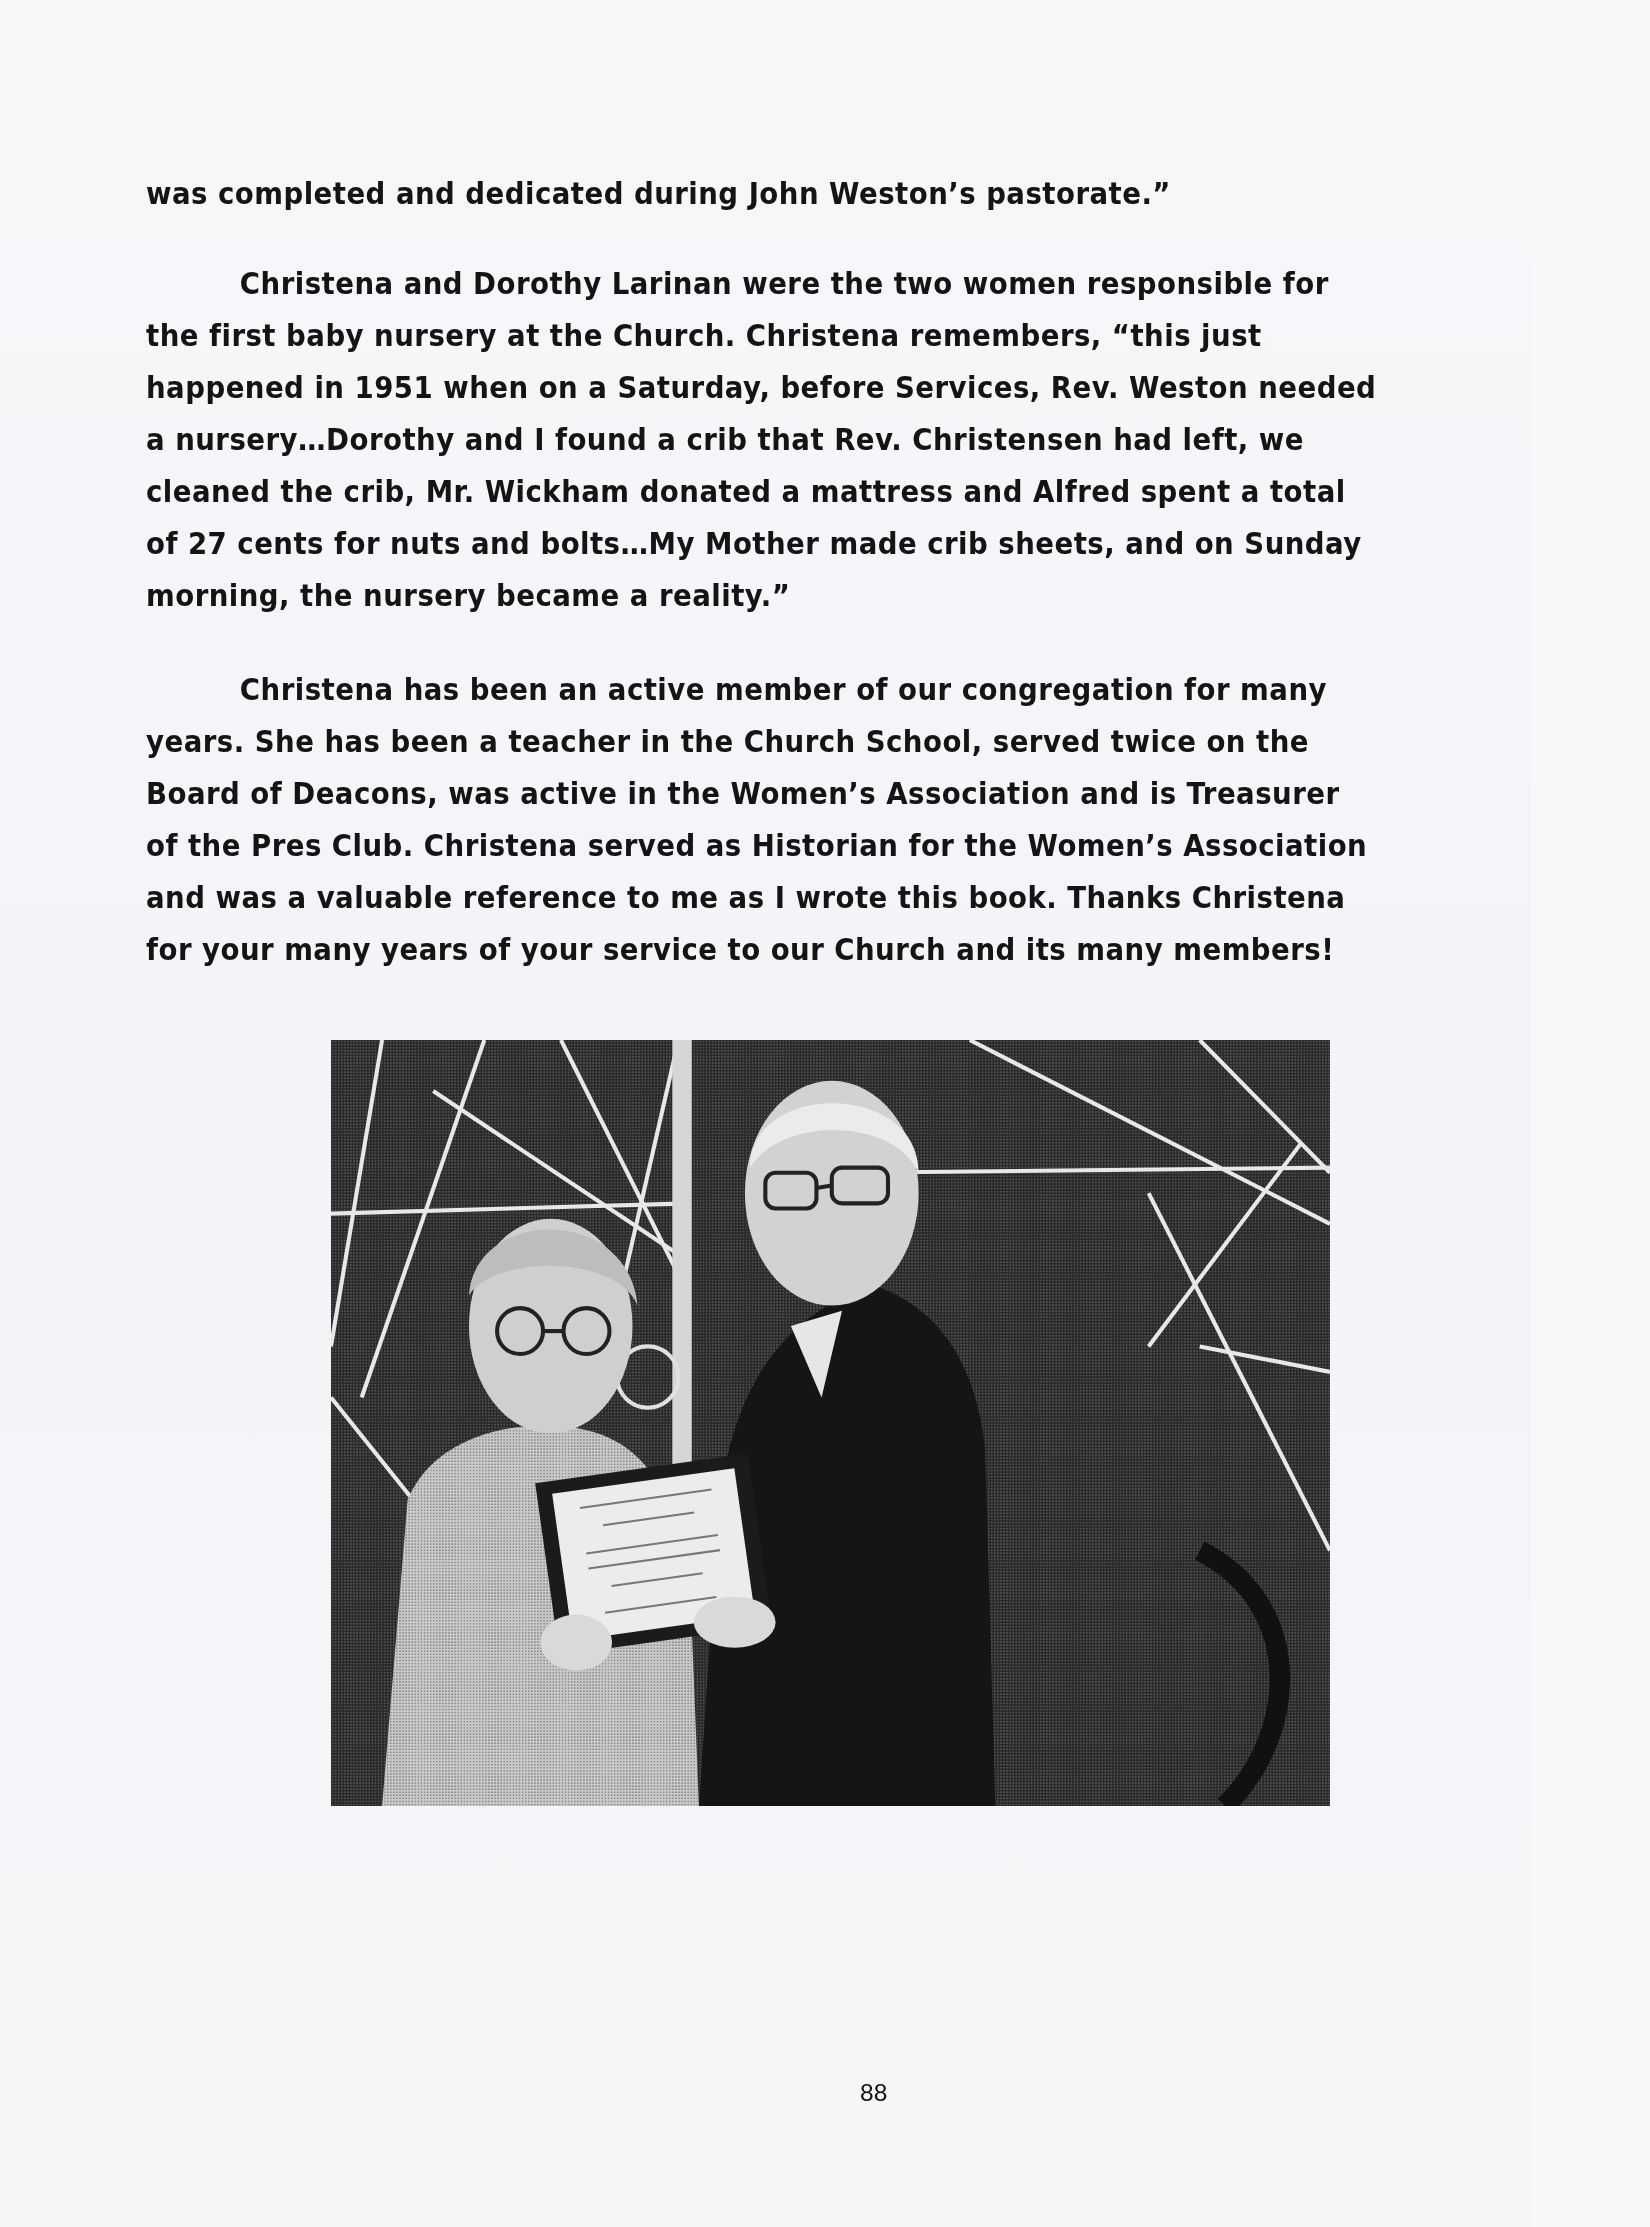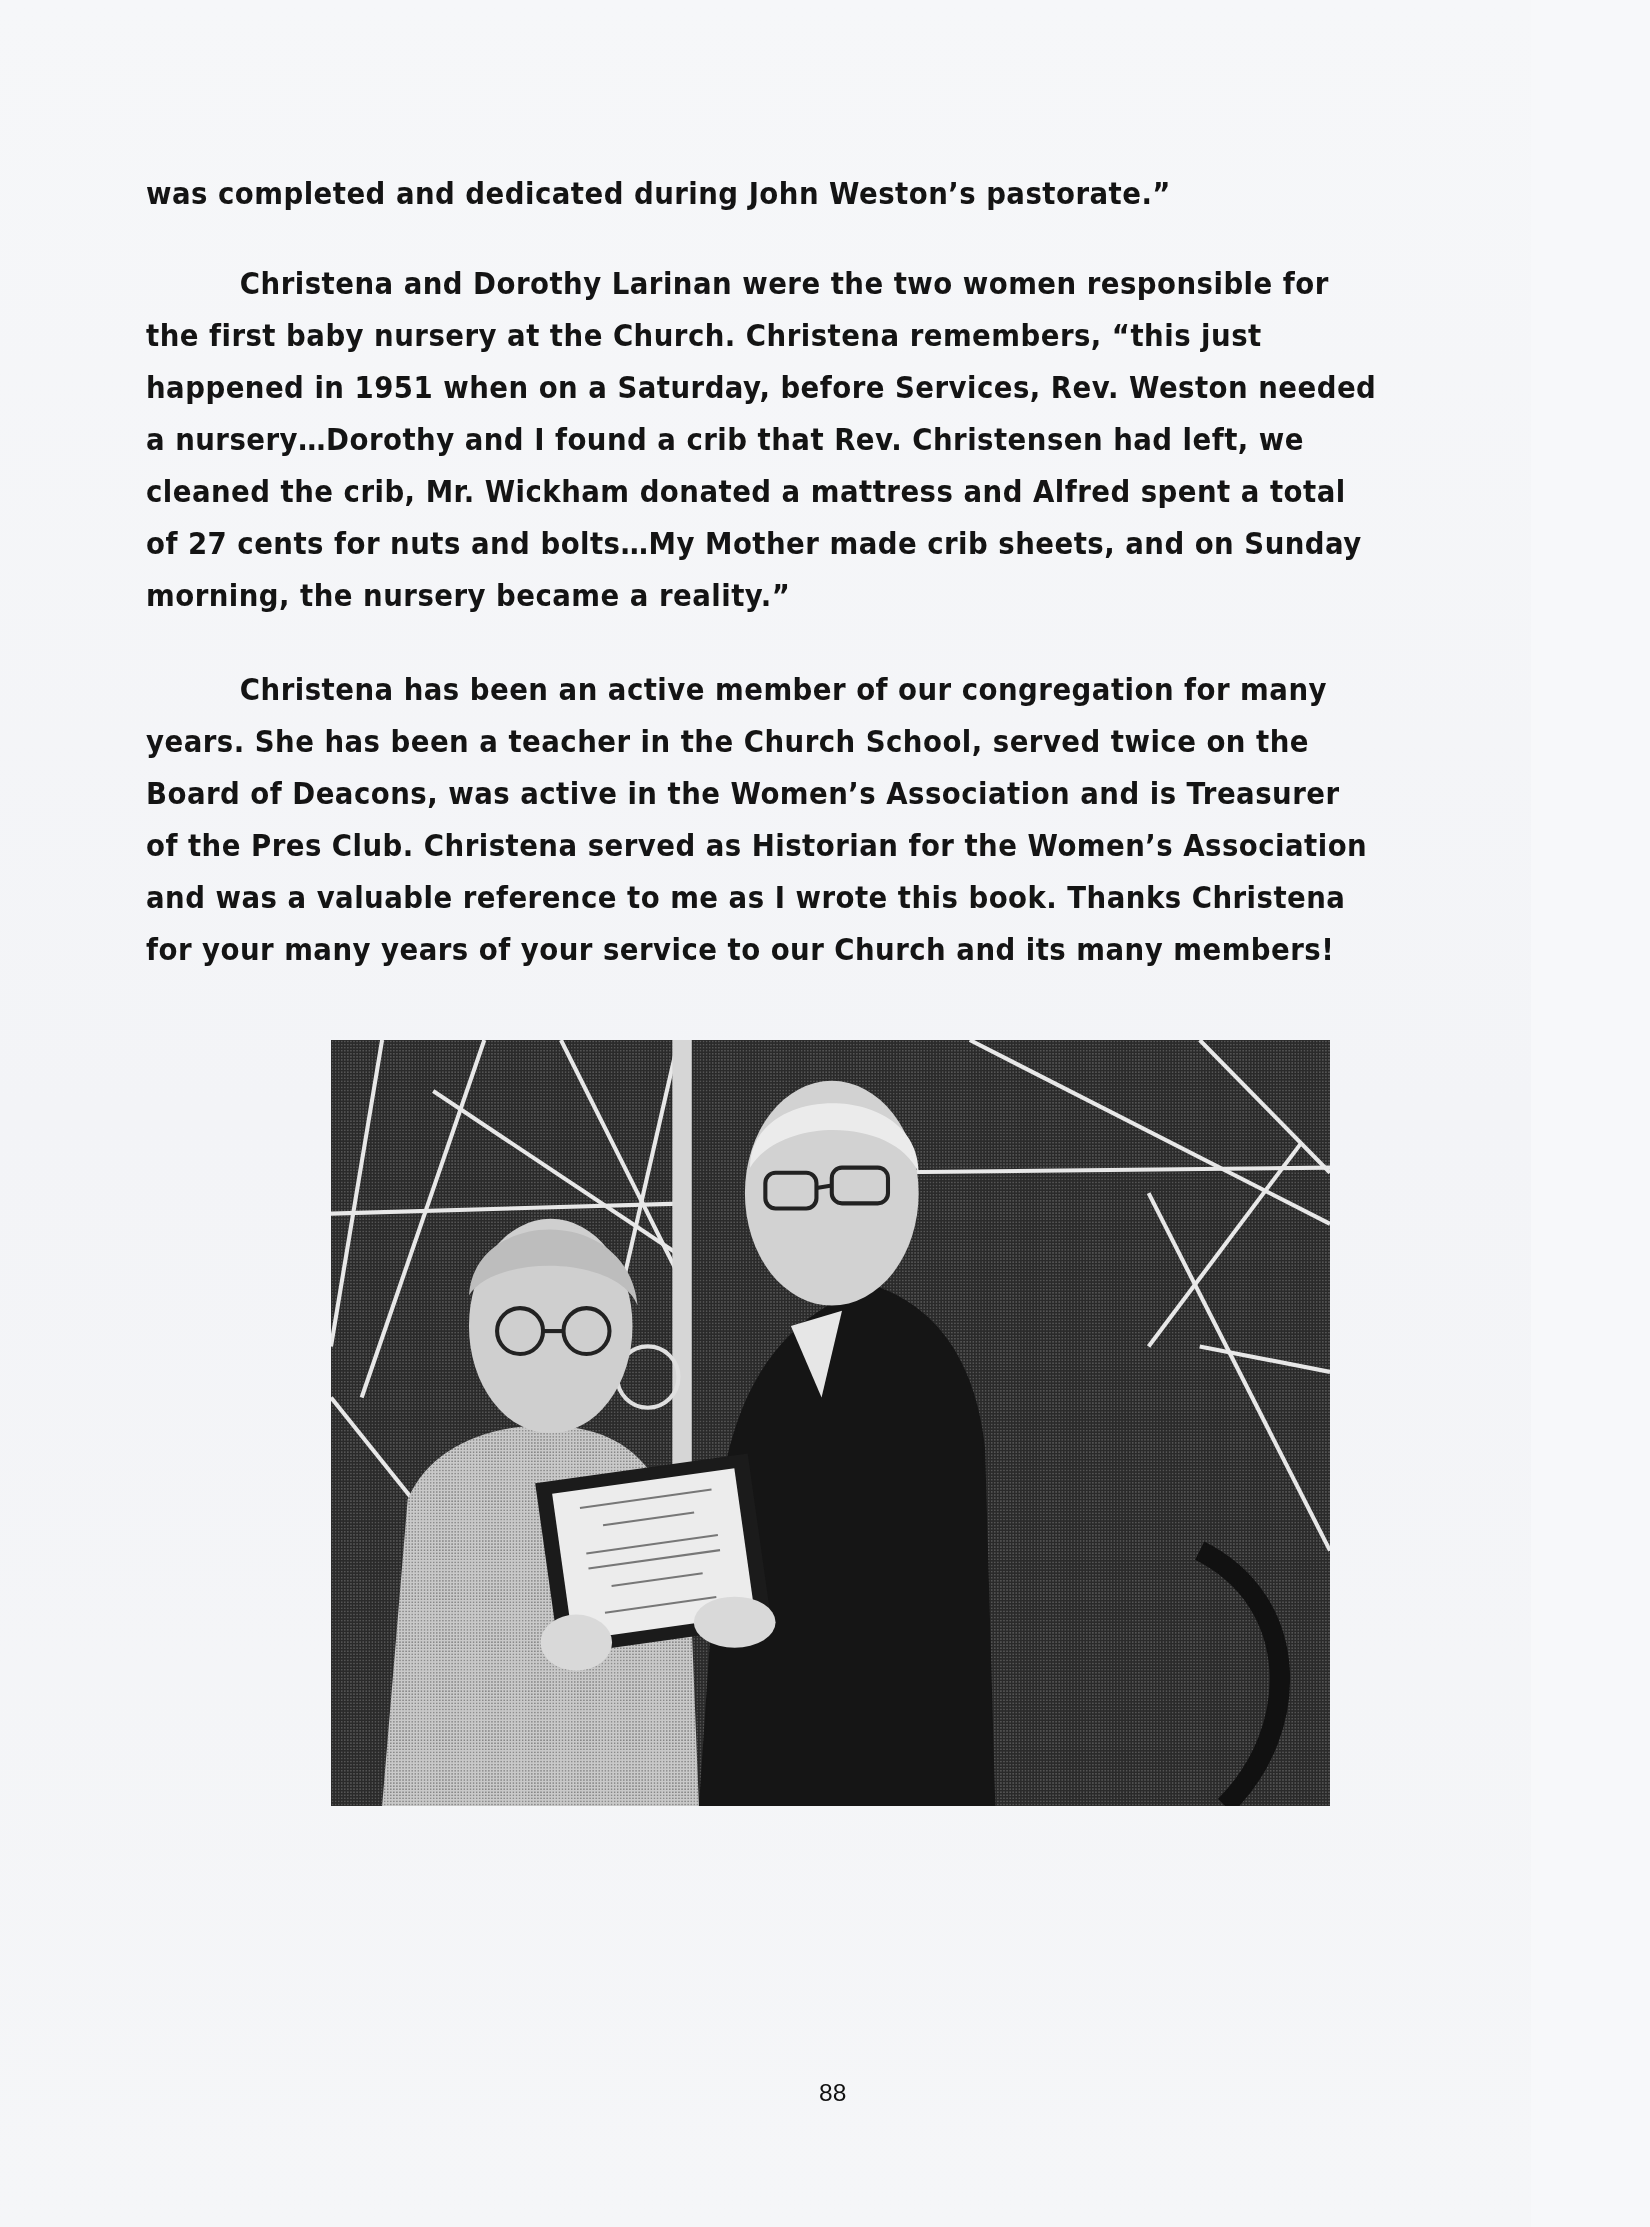--- a/index.html
+++ b/index.html
@@ -41,21 +41,21 @@
       background: #3a3a3a; overflow: hidden;
     }
     .photo svg { width: 100%; height: 100%; display: block; }
     .caption {
       position: absolute; left: 485px; top: 1865px; width: 715px;
       font-family: "DejaVu Sans", sans-serif; font-weight: bold;
       font-size: 22.5px; letter-spacing: 1.5px; color: #111;
       white-space: nowrap;
     }
     .page-number {
-      position: absolute; left: 819px; top: 2079px;
+      position: absolute; left: 860px; top: 2079px;
       font-family: "Liberation Sans", sans-serif; font-size: 24.5px; color: #111;
     }
   </style>
 </head>
 <body>
 
 <div class="page">
 
   <div class="bleed" style="left:398px; top:128px; font-size:56px;">​</div>
 

